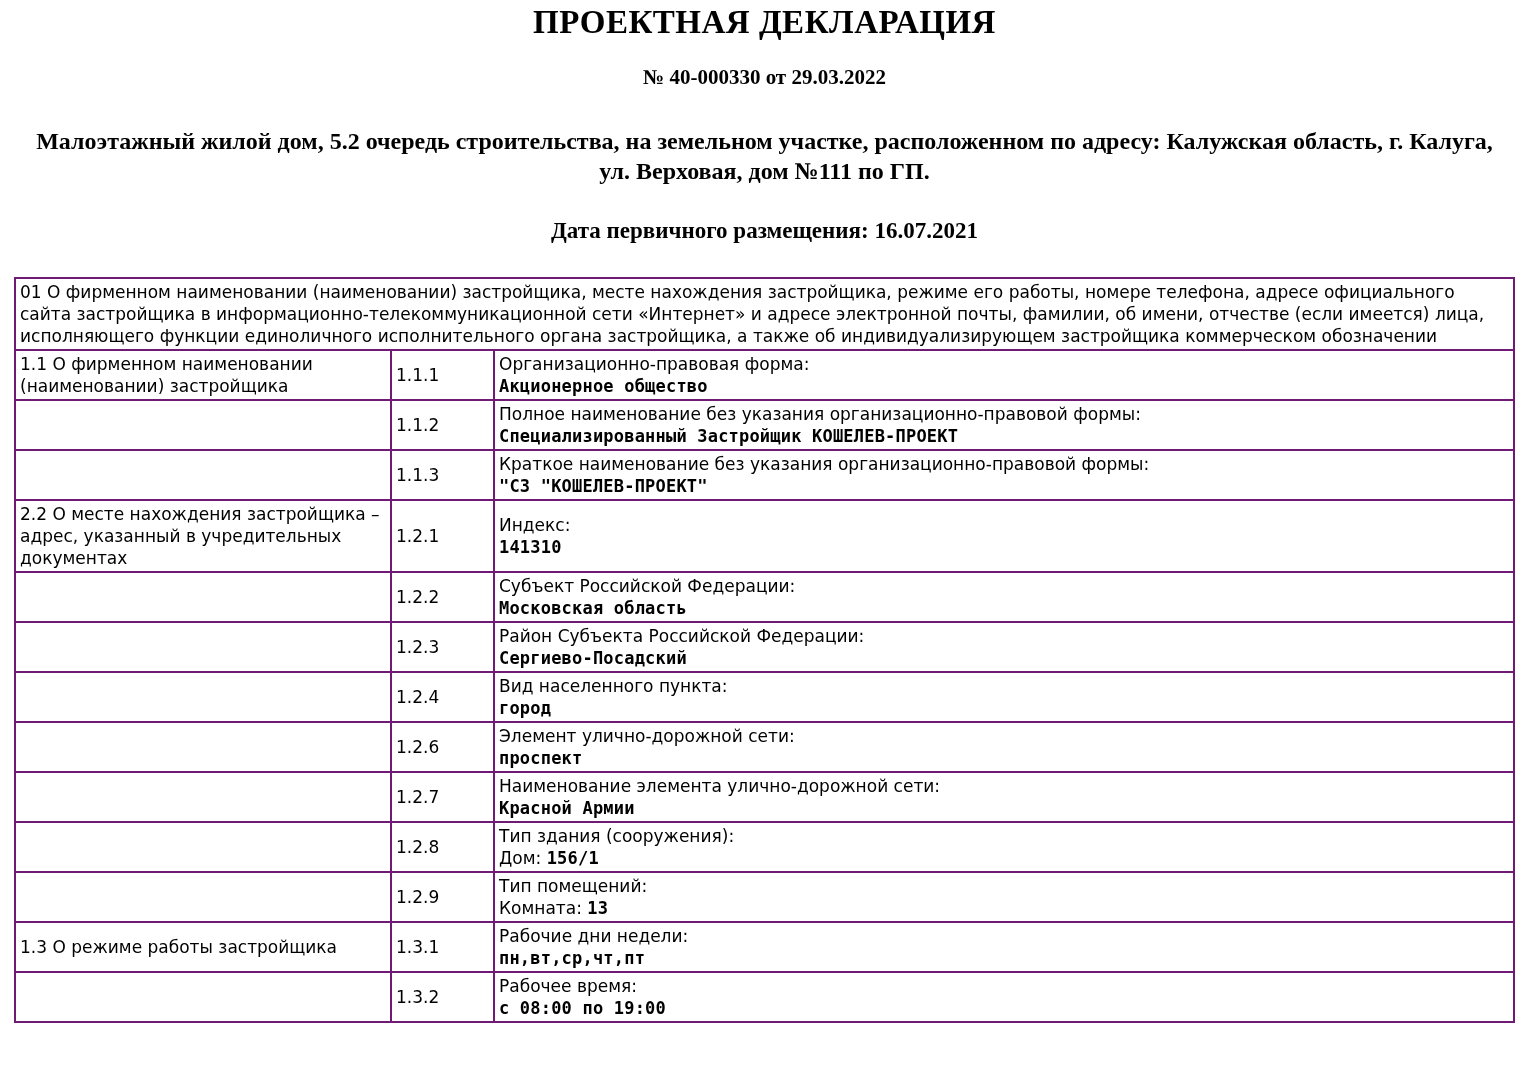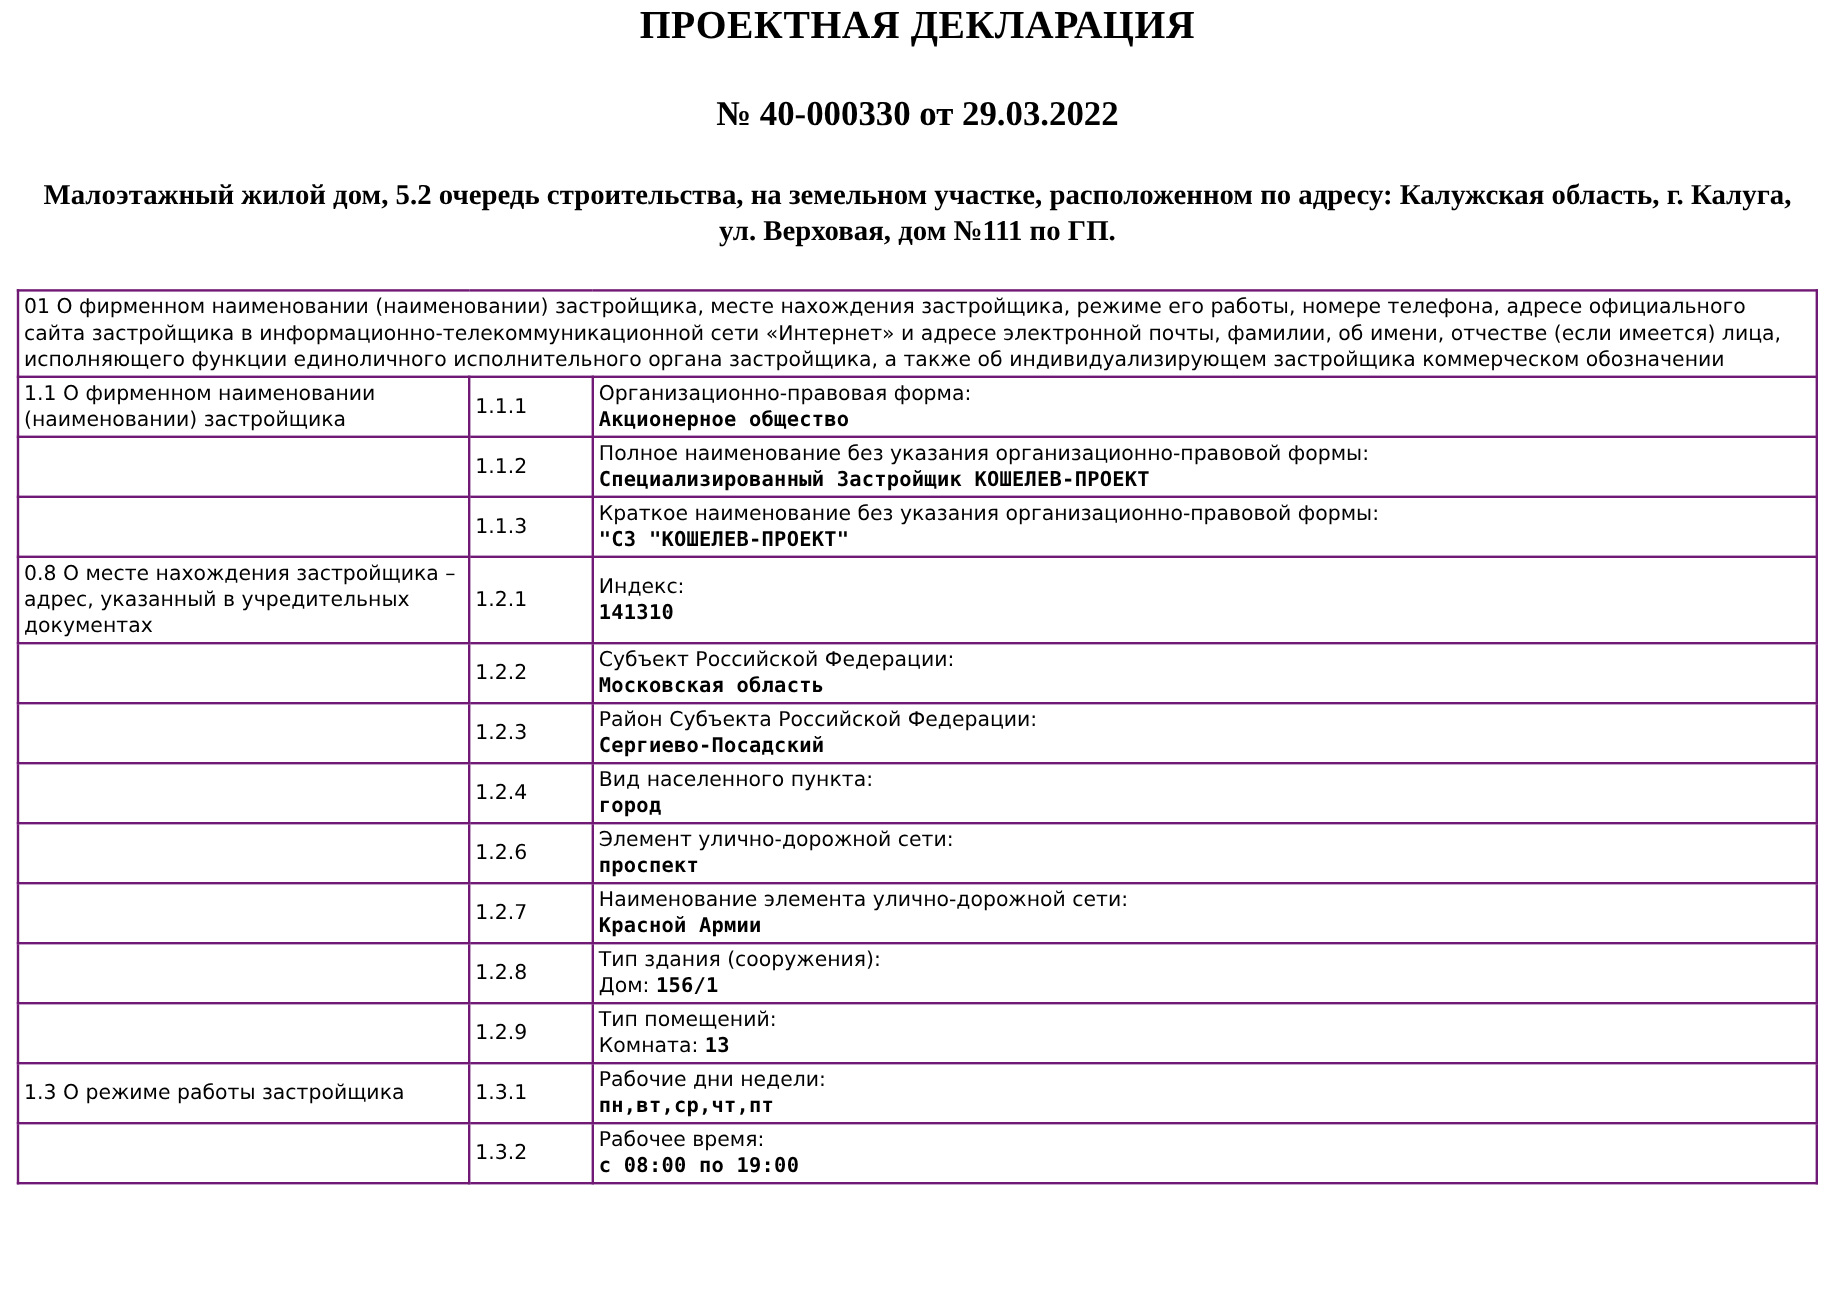--- a/index.html
+++ b/index.html
@@ -20,22 +20,22 @@
     text-align: center;
     font-family: "Liberation Serif", "DejaVu Serif", serif;
     font-weight: bold;
   }
   .doc-title {
     margin: 4px 0 0 0;
     font-size: 33px;
     letter-spacing: 0.5px;
   }
   .doc-number {
-    margin-top: 38px;
-    font-size: 29px;
+    margin-top: 24px;
+    font-size: 21px;
   }
   .doc-address {
     margin: 36px auto 0 auto;
     max-width: 1490px;
     font-size: 24px;
     line-height: 30px;
   }
   .doc-date {
     margin-top: 32px;
     font-size: 23px;
@@ -87,20 +87,21 @@
     letter-spacing: 0.2px;
   }
 </style>
 </head>
 <body>
 
 <header class="doc-header">
   <h1 class="doc-title">ПРОЕКТНАЯ ДЕКЛАРАЦИЯ</h1>
   <div class="doc-number">№ 40-000330 от 29.03.2022</div>
   <div class="doc-address">Малоэтажный жилой дом, 5.2 очередь строительства, на земельном участке, расположенном по адресу: Калужская область, г. Калуга, ул. Верховая, дом №111 по ГП.</div>
+  <div class="doc-date">Дата первичного размещения: 16.07.2021</div>
 </header>
 
 <table class="decl">
   <colgroup>
     <col class="c-section">
     <col class="c-code">
     <col class="c-content">
   </colgroup>
   <tbody>
     <tr>
@@ -124,21 +125,21 @@
   </tr>
       <tr class="data-row">
     <td class="section-cell"></td>
     <td class="code-cell">1.1.3</td>
     <td class="content-cell">
       <span class="field-label">Краткое наименование без указания организационно-правовой формы:</span>
       <span class="field-value-line"><span class="field-value-prefix"></span><span class="field-value">"СЗ "КОШЕЛЕВ-ПРОЕКТ"</span></span>
     </td>
   </tr>
       <tr class="data-row">
-    <td class="section-cell">0.8 О месте нахождения застройщика – адрес, указанный в учредительных документах</td>
+    <td class="section-cell">2.2 О месте нахождения застройщика – адрес, указанный в учредительных документах</td>
     <td class="code-cell">1.2.1</td>
     <td class="content-cell">
       <span class="field-label">Индекс:</span>
       <span class="field-value-line"><span class="field-value-prefix"></span><span class="field-value">141310</span></span>
     </td>
   </tr>
       <tr class="data-row">
     <td class="section-cell"></td>
     <td class="code-cell">1.2.2</td>
     <td class="content-cell">

